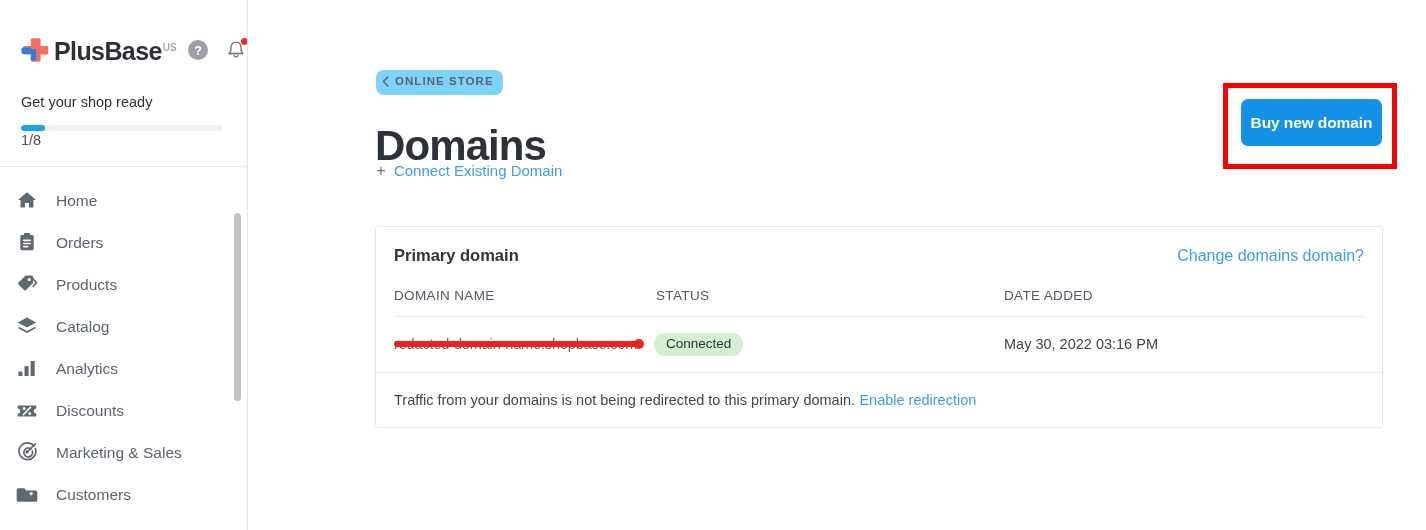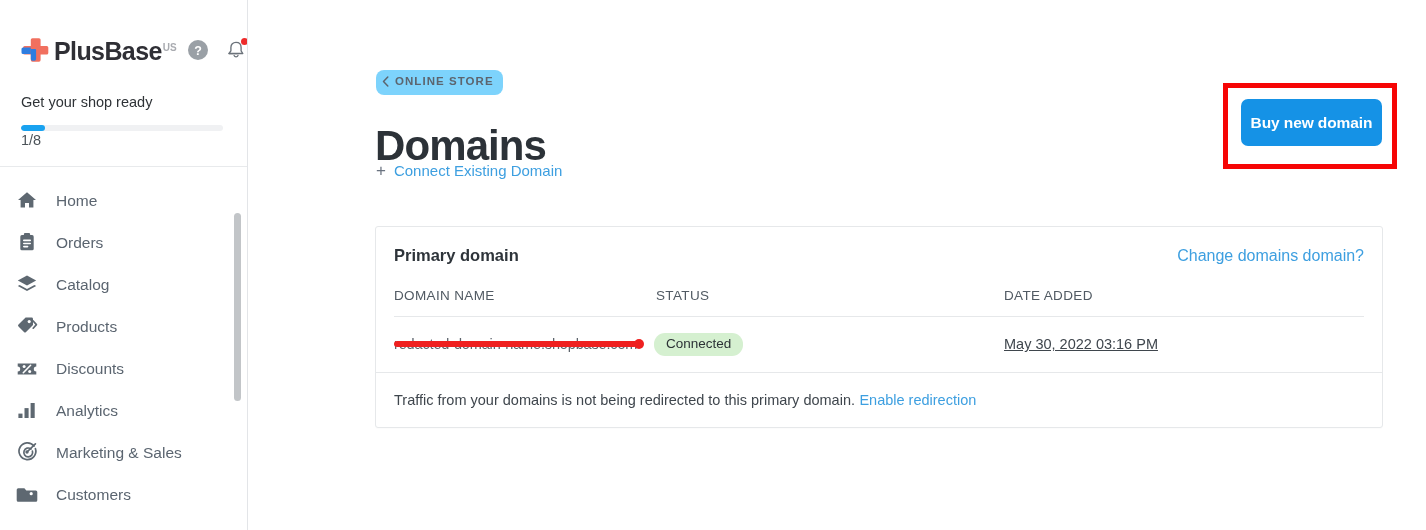--- a/index.html
+++ b/index.html
@@ -344,21 +344,21 @@
     background: #d5f0d0;
     color: #2c3236;
     font-size: 13.5px;
     border-radius: 11px;
     padding: 4px 12px 5px 12px;
     line-height: 1;
     position: relative;
     left: -2px;
   }
 
-  .date-cell { color: #3f464d; font-size: 14.5px; text-decoration: underline; }
+  .date-cell { color: #3f464d; font-size: 14.5px; }
 
   .card-footer {
     border-top: 1px solid #e6e8ea;
     padding: 18px 18px 18px 18px;
     margin-top: 0;
   }
   .footer-text {
     font-size: 14.5px;
     color: #3f464d;
   }
@@ -432,59 +432,59 @@
             <rect x="7.0" y="11.7" width="8" height="1.6" rx="0.8" fill="#ffffff"></rect>
             <rect x="7.0" y="14.8" width="5.4" height="1.6" rx="0.8" fill="#ffffff"></rect>
           </svg>
         </span>
         <span class="nav-label">Orders</span>
       </a>
 
       <a class="nav-item">
         <span class="nav-ico">
           <svg width="22" height="22" viewBox="0 0 22 22">
-            <path d="M11 2.6 L20.2 7.6 L11 12.6 L1.8 7.6 z" fill="#5e6871"></path>
-            <path d="M3.6 12.0 L11 15.9 L18.4 12.0 L20.2 13.0 L11 18.1 L1.8 13.0 z" fill="#5e6871"></path>
-          </svg>
-        </span>
-        <span class="nav-label">Catalog</span>
-      </a>
-
-      <a class="nav-item">
-        <span class="nav-ico">
-          <svg width="22" height="22" viewBox="0 0 22 22">
             <path d="M2.5 9.6 L9.6 2.6 h6.0 a1.4 1.4 0 0 1 1.4 1.4 v6.0 l-7.0 7.1 a1.4 1.4 0 0 1 -2 0 l-5.5 -5.5 a1.4 1.4 0 0 1 0 -2 z" fill="#5e6871"></path>
             <circle cx="13.2" cy="6.6" r="1.55" fill="#ffffff"></circle>
             <path d="M17.2 6.0 L20.4 9.6 L17.2 13.2" fill="none" stroke="#5e6871" stroke-width="1.7" stroke-linecap="round" stroke-linejoin="round"></path>
           </svg>
         </span>
         <span class="nav-label">Products</span>
+      </a>
+
+      <a class="nav-item">
+        <span class="nav-ico">
+          <svg width="22" height="22" viewBox="0 0 22 22">
+            <path d="M11 2.6 L20.2 7.6 L11 12.6 L1.8 7.6 z" fill="#5e6871"></path>
+            <path d="M3.6 12.0 L11 15.9 L18.4 12.0 L20.2 13.0 L11 18.1 L1.8 13.0 z" fill="#5e6871"></path>
+          </svg>
+        </span>
+        <span class="nav-label">Catalog</span>
+      </a>
+
+      <a class="nav-item">
+        <span class="nav-ico">
+          <svg width="22" height="22" viewBox="0 0 22 22">
+            <rect x="2.4" y="14.6" width="4.1" height="4.4" fill="#5e6871"></rect>
+            <rect x="8.5" y="9.1" width="4.1" height="9.9" fill="#5e6871"></rect>
+            <rect x="14.6" y="4.0" width="4.1" height="15" fill="#5e6871"></rect>
+          </svg>
+        </span>
+        <span class="nav-label">Analytics</span>
       </a>
 
       <a class="nav-item">
         <span class="nav-ico">
           <svg width="22" height="22" viewBox="0 0 22 22">
             <path d="M1.7 6.4 h18.6 v3.1 a1.6 1.6 0 0 0 0 5.0 v3.1 h-18.6 v-3.1 a1.6 1.6 0 0 0 0 -5.0 z" fill="#5e6871"></path>
             <circle cx="8.1" cy="9.4" r="1.5" fill="#ffffff"></circle>
             <circle cx="13.7" cy="14.6" r="1.5" fill="#ffffff"></circle>
             <line x1="14.6" y1="8.3" x2="7.3" y2="15.7" stroke="#ffffff" stroke-width="1.6" stroke-linecap="round"></line>
           </svg>
         </span>
         <span class="nav-label">Discounts</span>
-      </a>
-
-      <a class="nav-item">
-        <span class="nav-ico">
-          <svg width="22" height="22" viewBox="0 0 22 22">
-            <rect x="2.4" y="14.6" width="4.1" height="4.4" fill="#5e6871"></rect>
-            <rect x="8.5" y="9.1" width="4.1" height="9.9" fill="#5e6871"></rect>
-            <rect x="14.6" y="4.0" width="4.1" height="15" fill="#5e6871"></rect>
-          </svg>
-        </span>
-        <span class="nav-label">Analytics</span>
       </a>
 
       <a class="nav-item">
         <span class="nav-ico">
           <svg width="22" height="22" viewBox="0 0 22 22">
             <path d="M18.0 5.0 a8.4 8.4 0 1 0 1.4 2.6" fill="none" stroke="#5e6871" stroke-width="1.7" stroke-linecap="round"></path>
             <path d="M15.0 8.0 a4.4 4.4 0 1 0 1.4 2.0" fill="none" stroke="#5e6871" stroke-width="1.7" stroke-linecap="round"></path>
             <circle cx="11" cy="11" r="1.7" fill="#5e6871"></circle>
             <line x1="11" y1="11" x2="19.4" y2="2.8" stroke="#5e6871" stroke-width="1.7" stroke-linecap="round"></line>
           </svg>

